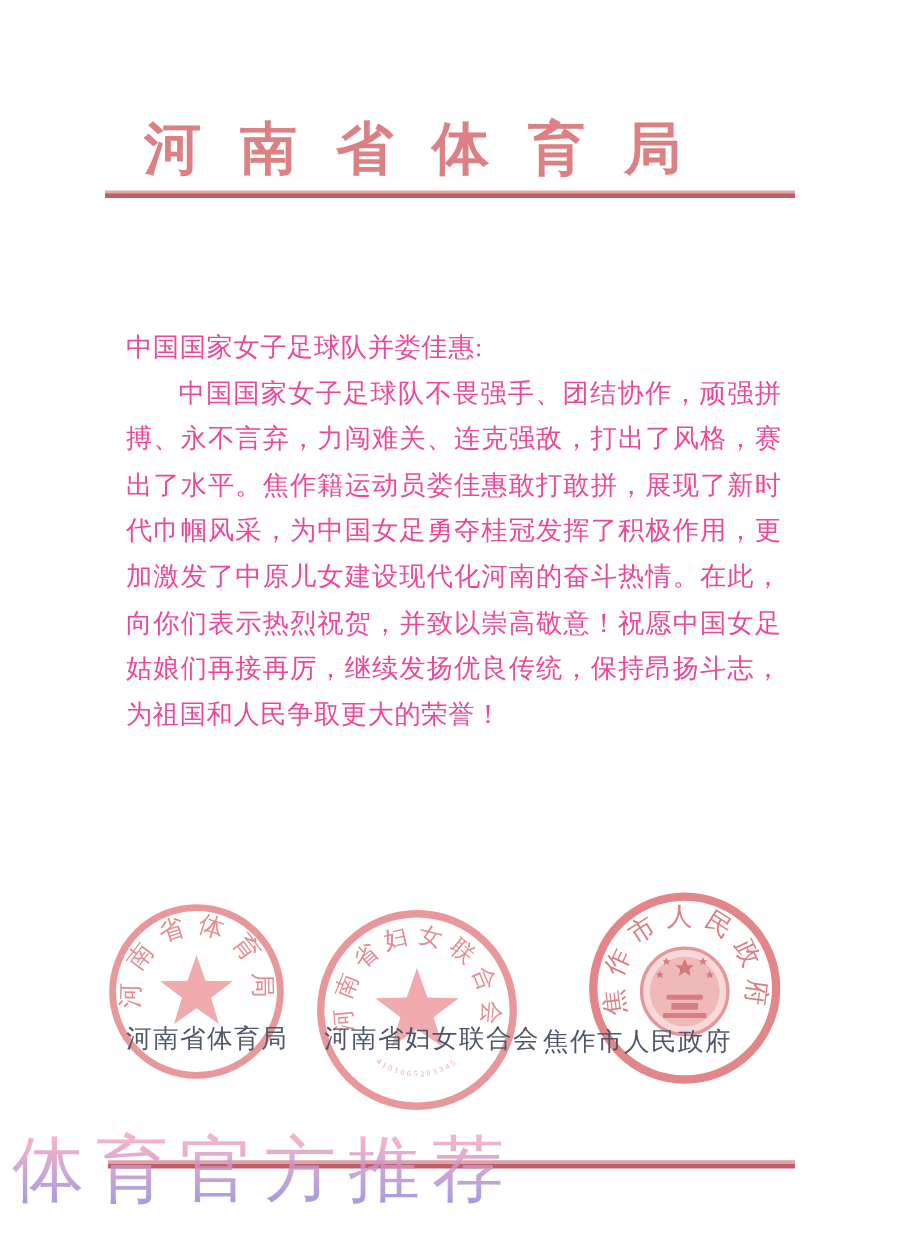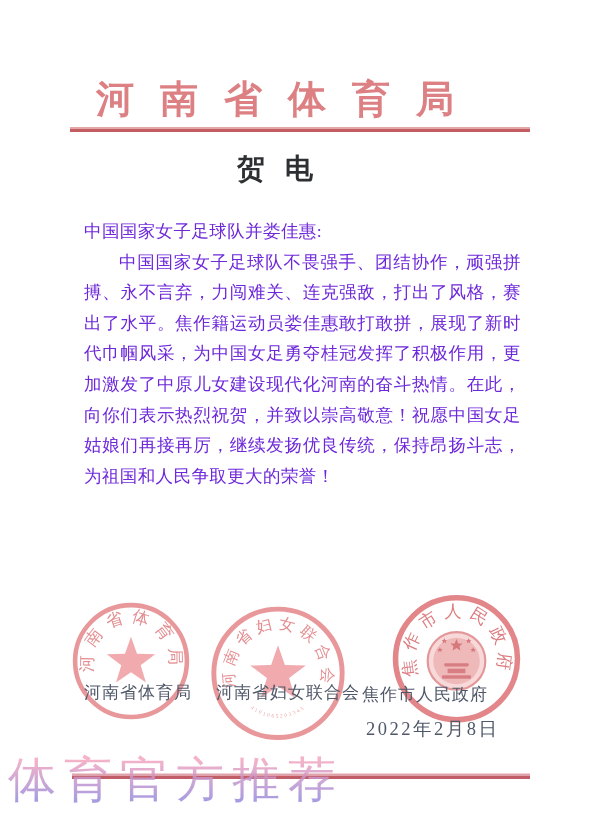--- a/index.html
+++ b/index.html
@@ -17,21 +17,21 @@
     background:#c25e62; box-shadow:0 -2px 0 #e3a7aa;
   }
   .doc-title {
     position:absolute; top:150px; left:0; width:100%; text-align:center;
     font-size:28px; font-weight:600; color:#2d2f33;
     letter-spacing:20px; text-indent:20px;
   }
   .body-text {
     position:absolute; top:216px; left:84px; width:437px;
     font-size:17.5px; line-height:30.6px; letter-spacing:0.4px;
-    color:#6d28d9; text-align:justify;
+    color:#ec4899; text-align:justify;
   }
   .body-text p { margin:0; text-indent:2em; }
   .body-text p.salutation { text-indent:0; }
   .seal { position:absolute; opacity:0.9; }
   .seal-1 { left:70px;  top:597px; width:122px; height:124px; }
   .seal-2 { left:208px; top:600px; width:140px; height:142px; }
   .seal-3 { left:390px; top:589px; width:133px; height:135px; }
   .seal-label {
     position:absolute; font-size:17px; color:#4f5869; letter-spacing:1px;
     white-space:nowrap; z-index:3;
@@ -58,21 +58,20 @@
 </style>
 </head>
 <body>
 
 <div class="page">
 
   <div class="letterhead">河南省体育局</div>
 
   <div class="rule-top"></div>
 
-  <div class="doc-title">贺电</div>
 
   <div class="body-text">
     <p class="salutation">中国国家女子足球队并娄佳惠:</p>
     <p>中国国家女子足球队不畏强手、团结协作，顽强拼搏、永不言弃，力闯难关、连克强敌，打出了风格，赛出了水平。焦作籍运动员娄佳惠敢打敢拼，展现了新时代巾帼风采，为中国女足勇夺桂冠发挥了积极作用，更加激发了中原儿女建设现代化河南的奋斗热情。在此，向你们表示热烈祝贺，并致以崇高敬意！祝愿中国女足姑娘们再接再厉，继续发扬优良传统，保持昂扬斗志，为祖国和人民争取更大的荣誉！</p>
   </div>
 
   <div class="seal seal-1">
     <svg viewBox="0 0 120 120" width="122" height="124">
       <defs>
         <path id="arcTop1" d="M 24.3,75 A 38 38 0 1 1 95.7,75" fill="none"></path>
@@ -123,19 +122,18 @@
       <text font-size="15.5" fill="#d96f74" letter-spacing="6">
         <textPath href="#arcTop3" startOffset="50%" text-anchor="middle">焦作市人民政府</textPath>
       </text>
     </svg>
   </div>
 
   <span class="seal-label seal-label-1">河南省体育局</span>
   <span class="seal-label seal-label-2">河南省妇女联合会</span>
   <span class="seal-label seal-label-3">焦作市人民政府</span>
 
-  <div class="doc-date">2022年2月8日</div>
 
   <div class="rule-bottom"></div>
 
   <div class="watermark">体育官方推荐</div>
 
 </div>
 
 </body></html>

